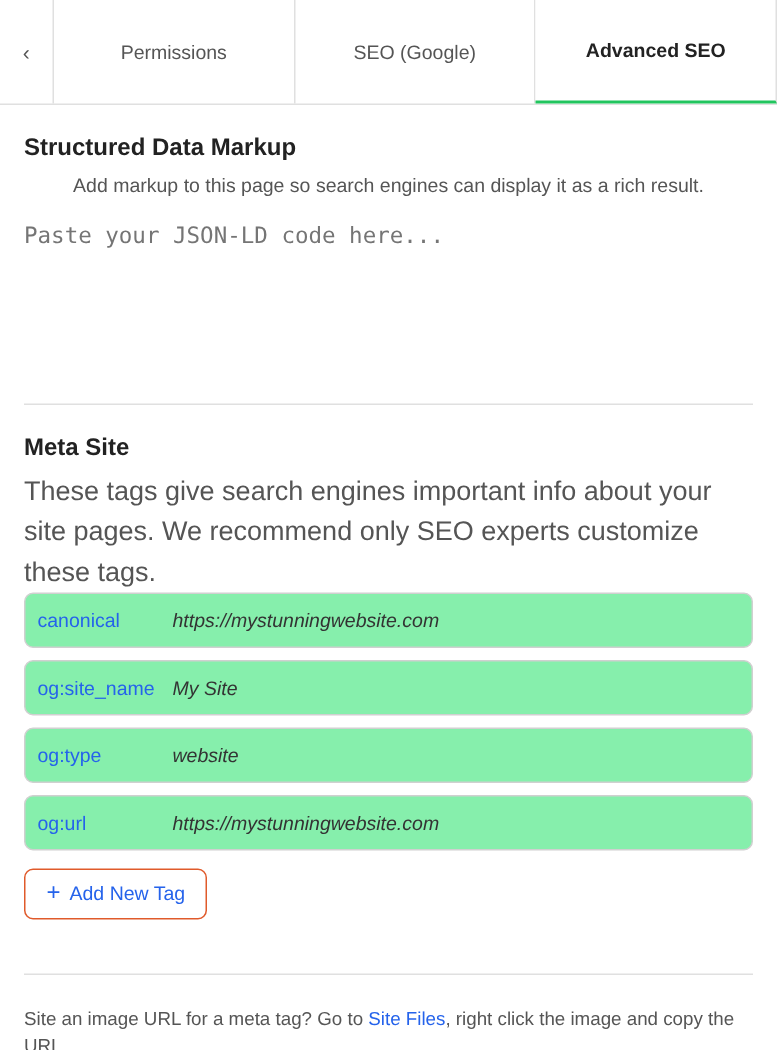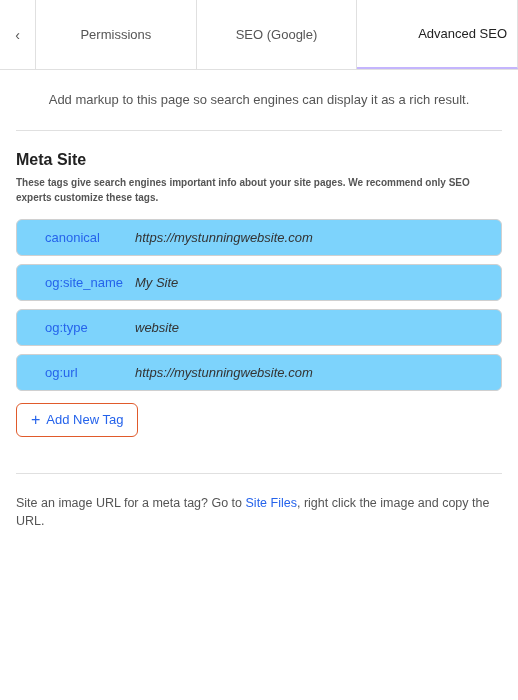--- a/index.html
+++ b/index.html
@@ -45,24 +45,23 @@
       font-size: 13px;
       color: #555;
       cursor: pointer;
       border-right: 1px solid #e0e0e0;
       white-space: nowrap;
       flex: 1;
     }
 
     .tab.active {
       color: #222;
-      font-weight: 400;
-      border-bottom: 2px solid #c4b5fd;
+      font-weight: 700;
+      border-bottom: 2px solid #22c55e;
       background: #fff;
-      justify-content: flex-end;
     }
 
     
     .content {
       padding: 20px 16px;
     }
 
     
     .section-title {
       font-size: 16px;
@@ -92,35 +91,34 @@
     }
 
     .divider {
       border: none;
       border-top: 1px solid #e0e0e0;
       margin: 20px 0;
     }
 
     
     .meta-tags-desc {
-      font-size: 10px;
-      color: #555;
-      line-height: 1.5;
-      margin-bottom: 14px;
-      font-weight: bold;
+      font-size: 18px;
+      color: #555;
+      line-height: 1.5;
+      margin-bottom: 0;
     }
 
     .meta-tag-row {
       display: flex;
       align-items: center;
       border: 1px solid #d0d0d0;
       border-radius: 6px;
-      padding: 10px 28px;
+      padding: 10px 8px;
       margin-bottom: 8px;
-      background: #7dd3fc;
+      background: #86efac;
     }
 
     .meta-tag-key {
       color: #2563eb;
       font-size: 13px;
       font-weight: 500;
       min-width: 90px;
       flex-shrink: 0;
     }
 
@@ -179,21 +177,23 @@
     <span>SEO (Google)</span>
   </div>
   <div class="tab active">
     <span>Advanced SEO</span>
   </div>
 </div>
 
 <div class="content">
 
   <div>
+    <div class="section-title">Structured Data Markup</div>
     <div class="section-desc">Add markup to this page so search engines can display it as a rich result.</div>
+    <textarea class="json-ld-textarea" placeholder="Paste your JSON-LD code here..." style=""></textarea>
   </div>
 
   <hr class="divider">
 
   <div>
     <div class="section-title">Meta Site</div>
     <div class="meta-tags-desc">These tags give search engines important info about your site pages. We recommend only SEO experts customize these tags.</div>
 
     
     <div class="meta-tag-row">

